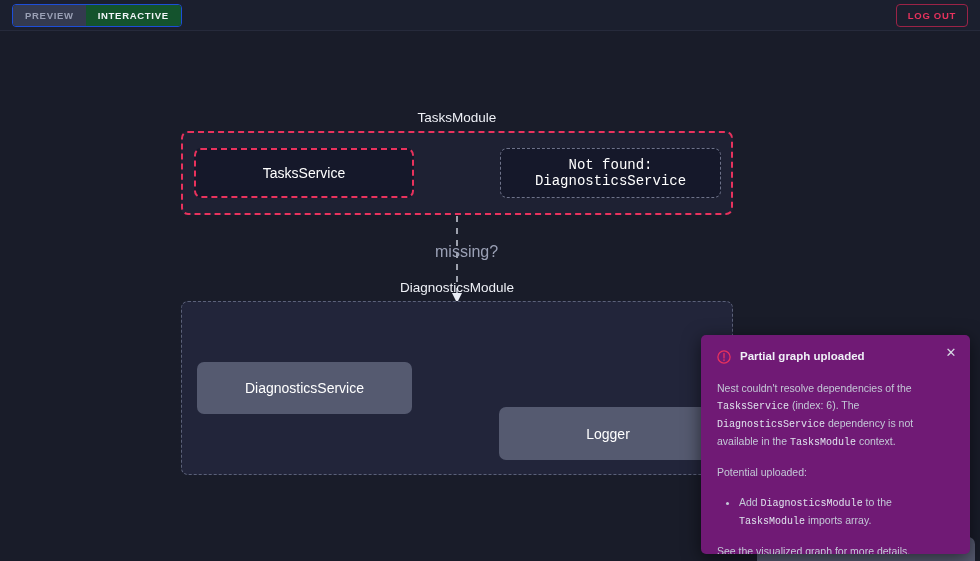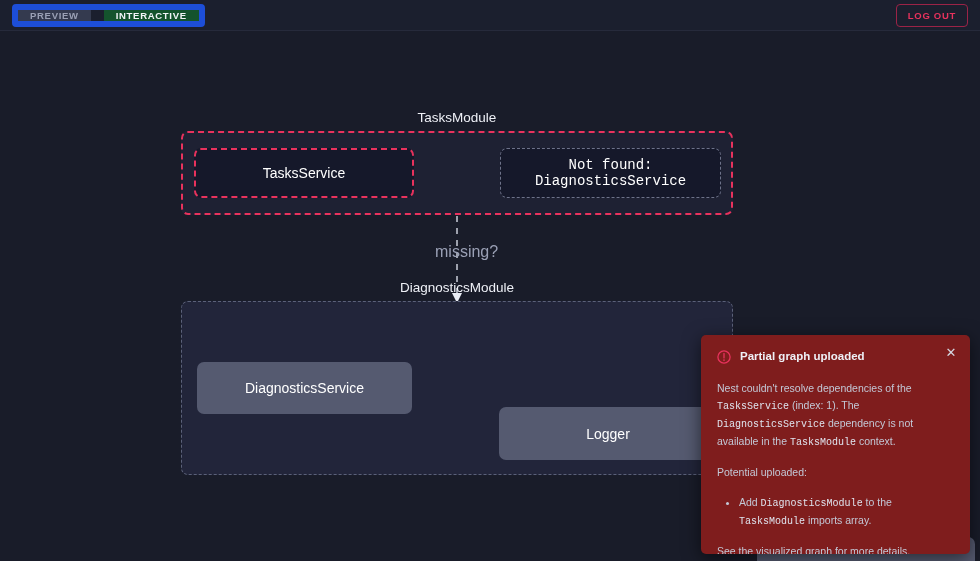--- a/index.html
+++ b/index.html
@@ -26,25 +26,24 @@
     background: #1b1f2e;
     border-bottom: 1px solid #262a3b;
     display: flex;
     align-items: center;
     justify-content: space-between;
     padding: 0 12px;
   }
 
   .seg-group {
     display: flex;
-    border: 6px solid #1d4ed8;
+    border: 1px solid #1d4ed8;
     border-radius: 4px;
     overflow: hidden;
     height: 23px;
-    gap: 13px;
   }
   .seg {
     display: flex;
     align-items: center;
     padding: 0 12px;
     font-size: 9.5px;
     font-weight: bold;
     letter-spacing: 0.7px;
     cursor: pointer;
     height: 100%;
@@ -147,21 +146,21 @@
     white-space: nowrap;
   }
 
   
   .notif {
     position: absolute;
     left: 701px;
     top: 335px;
     width: 269px;
     height: 219px;
-    background: #7f1d1d;
+    background: #701a75;
     border-radius: 5px;
     box-shadow: 0 4px 18px rgba(0,0,0,0.55);
     padding: 14px 16px 0 16px;
     overflow: hidden;
   }
   .notif-head {
     display: flex;
     align-items: flex-start;
     gap: 9px;
     margin-bottom: 12px;
@@ -282,21 +281,21 @@
         <line x1="7" y1="3.6" x2="7" y2="7.9" stroke="#e8325d" stroke-width="1.3" stroke-linecap="round"></line>
         <circle cx="7" cy="10.1" r="0.85" fill="#e8325d"></circle>
       </svg>
     </span>
     <span class="notif-title">Partial graph uploaded</span>
   </div>
 
   <div class="notif-close">✕</div>
 
   <div class="notif-body">
-    <p><span>Nest couldn't resolve dependencies of the </span><code>TasksService</code><span> (index: 1). The </span><code>DiagnosticsService</code><span> dependency is not available in the </span><code>TasksModule</code><span> context.</span></p>
+    <p><span>Nest couldn't resolve dependencies of the </span><code>TasksService</code><span> (index: 6). The </span><code>DiagnosticsService</code><span> dependency is not available in the </span><code>TasksModule</code><span> context.</span></p>
 
     <p>Potential uploaded:</p>
 
     <ul>
       <li><span>Add </span><code>DiagnosticsModule</code><span> to the </span><code>TasksModule</code><span> imports array.</span></li>
     </ul>
 
     <p>See the visualized graph for more details.</p>
   </div>
 </div>

